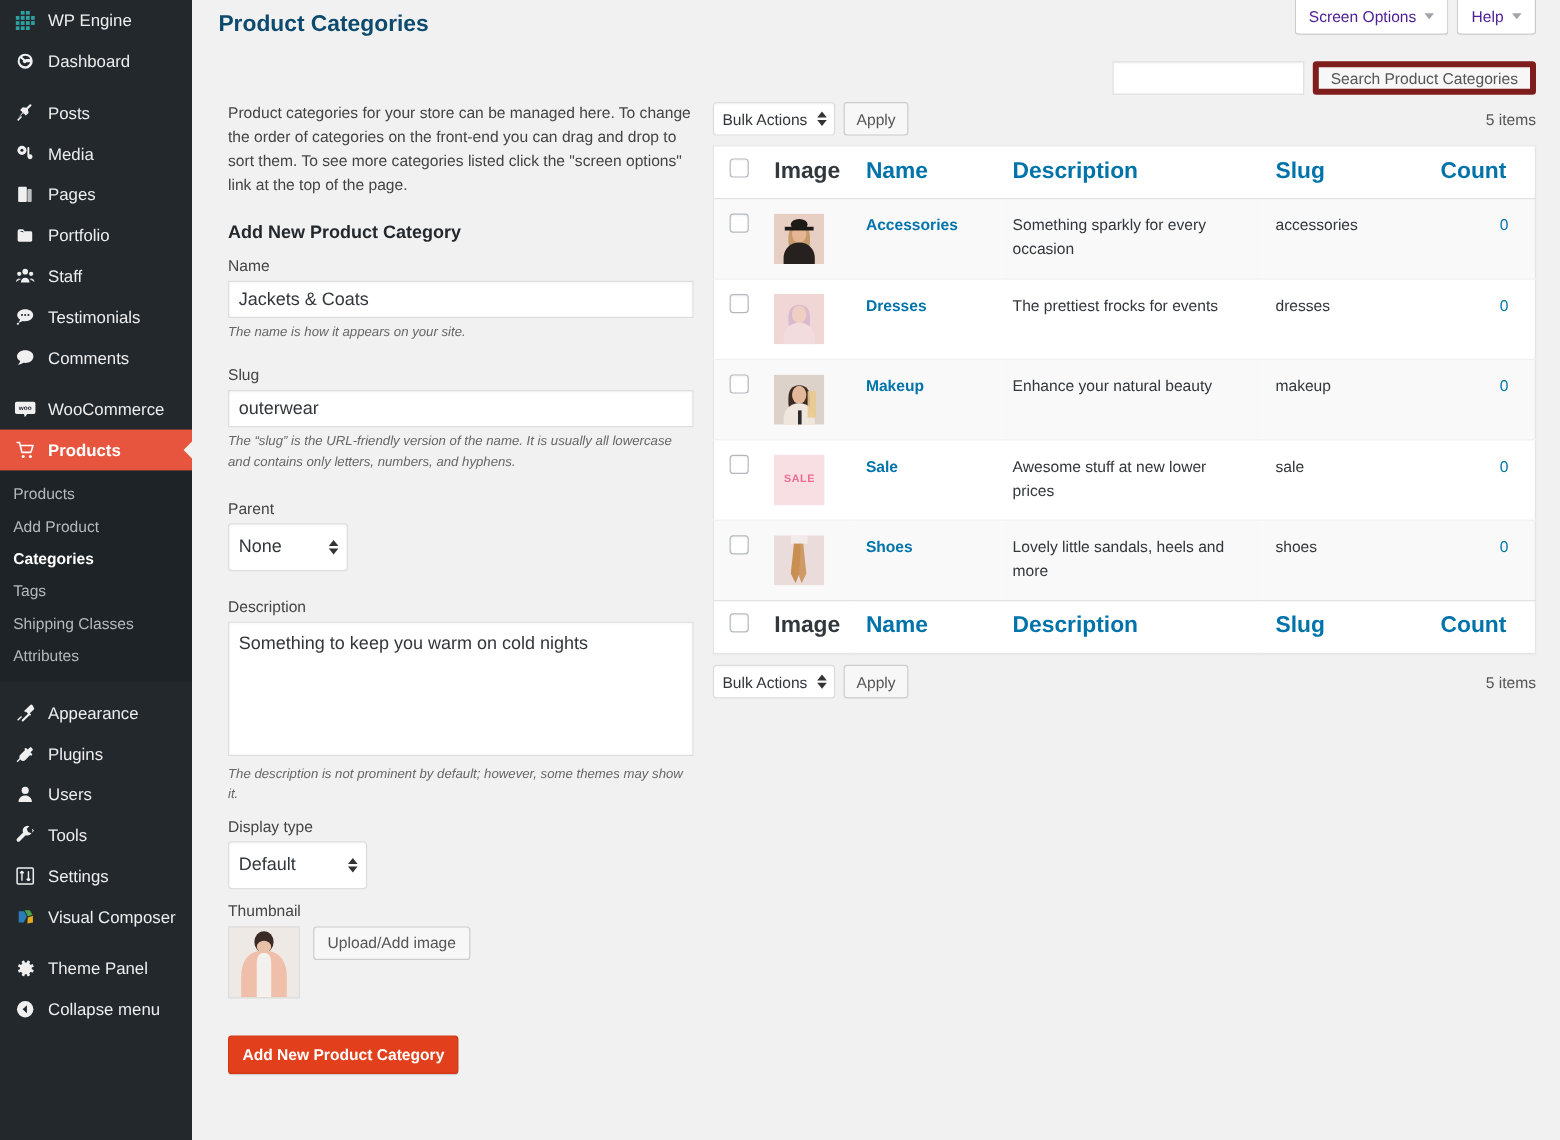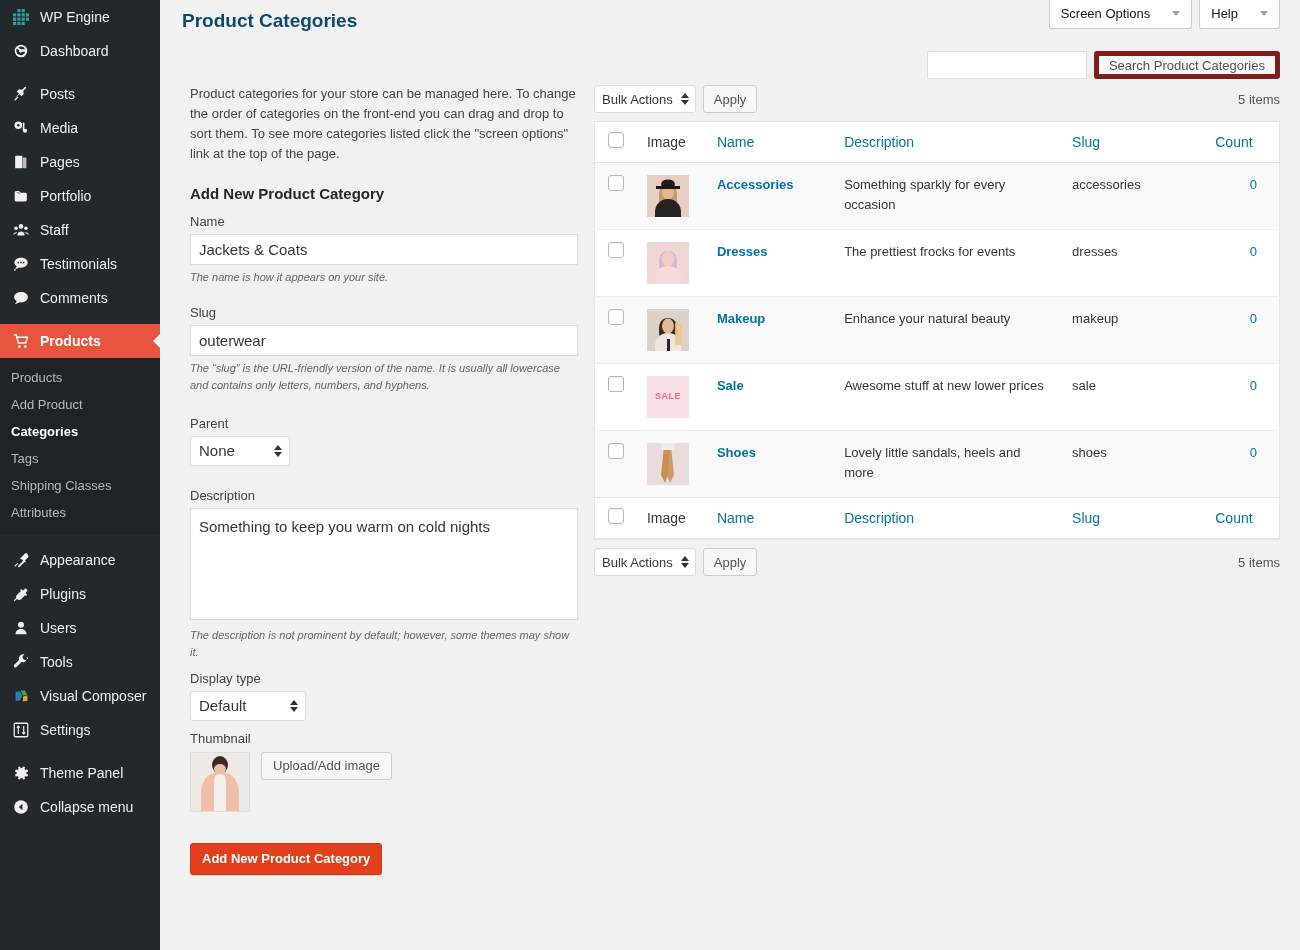--- a/index.html
+++ b/index.html
@@ -78,23 +78,23 @@
     top: 0; right: 20px;
     display: flex; gap: 7px;
   }
   .meta-btn {
     background: #fff;
     border: 1px solid #ccc;
     border-top: none;
     border-radius: 0 0 3px 3px;
     padding: 6px 11px 7px 11px;
     font-size: 13px;
-    color: #0f172a;
-    cursor: pointer;
-    display: flex; align-items: center; gap: 22px;
+    color: #4c1d95;
+    cursor: pointer;
+    display: flex; align-items: center; gap: 7px;
     box-shadow: 0 1px 1px -1px rgba(0,0,0,.1);
     text-align: right;
   }
   .caret-down {
     width: 0; height: 0;
     border-style: solid;
     border-width: 5px 4px 0 4px;
     border-color: #a0a5aa transparent transparent transparent;
     display: inline-block;
   }
@@ -171,21 +171,21 @@
     box-shadow: 0 1px 2px rgba(0,0,0,.04) inset;
   }
   .field-desc {
     font-size: 11px; font-style: italic;
     color: #666;
     line-height: 1.55;
     padding-top: 4px;
     max-width: 388px;
   }
   .sel {
-    height: 30px;
+    height: 40px;
     border: 1px solid #ddd;
     background: #fff;
     border-radius: 3px;
     padding: 0 24px 0 8px;
     font-family: "Liberation Sans", sans-serif;
     font-size: 15px;
     color: #32373c;
     position: relative;
     display: inline-flex; align-items: center;
     cursor: pointer;
@@ -287,22 +287,22 @@
   }
   table.wp-list {
     width: 100%;
     border-collapse: collapse;
     background: #fff;
     border: 1px solid #e5e5e5;
     box-shadow: 0 1px 1px rgba(0,0,0,.04);
   }
   table.wp-list th {
     text-align: left;
-    font-weight: normal;
-    font-size: 14px;
+    font-weight: bold;
+    font-size: 19px;
     color: #32373c;
     padding: 10px 10px 11px 10px;
     border-bottom: 1px solid #e1e1e1;
     vertical-align: middle;
   }
   table.wp-list tfoot th {
     border-bottom: none;
     border-top: 1px solid #e1e1e1;
   }
   table.wp-list th a { color: #0073aa; text-decoration: none; cursor: pointer; }
@@ -454,20 +454,29 @@
       </div>
       <div class="menu-item">
         <span class="mi-icon">
           <svg width="18" height="18" viewBox="0 0 20 20" fill="#f0f0f1">
             <path d="M10 3.2c-4.2 0-7.6 2.5-7.6 5.6 0 1.8 1.1 3.4 2.9 4.4-.2 1.2-.9 2.4-2.1 3.4 2-.1 3.8-.8 5.1-1.8.6.1 1.2.1 1.7.1 4.2 0 7.6-2.5 7.6-6s-3.4-5.7-7.6-5.7z"></path>
           </svg>
         </span>
         <span class="mi-label">Comments</span>
       </div>
       <div class="menu-sep"></div>
+      <div class="menu-item">
+        <span class="mi-icon">
+          <svg width="18" height="16" viewBox="0 0 20 18">
+            <path d="M2 2h16a1.6 1.6 0 0 1 1.6 1.6v8.2A1.6 1.6 0 0 1 18 13.4h-6.1l-2.3 3.1-.7-3.1H2A1.6 1.6 0 0 1 .4 11.8V3.6A1.6 1.6 0 0 1 2 2z" fill="#f0f0f1"></path>
+            <text x="10" y="10" font-size="6" font-family="Liberation Sans, sans-serif" fill="#23282d" text-anchor="middle" font-weight="bold">woo</text>
+          </svg>
+        </span>
+        <span class="mi-label">WooCommerce</span>
+      </div>
       <div class="menu-item current">
         <span class="mi-icon">
           <svg width="19" height="18" viewBox="0 0 20 20" fill="none" stroke="#fff" stroke-width="1.5" stroke-linecap="round" stroke-linejoin="round">
             <path d="M2 3h2.2l2.2 9.2h8.3l2-6.4H5.2"></path>
             <circle cx="7.6" cy="16" r="1.4" fill="#fff" stroke="none"></circle>
             <circle cx="14.2" cy="16" r="1.4" fill="#fff" stroke="none"></circle>
           </svg>
         </span>
         <span class="mi-label">Products</span>
       </div>
@@ -510,36 +519,36 @@
       <div class="menu-item">
         <span class="mi-icon">
           <svg width="18" height="18" viewBox="0 0 20 20" fill="#f0f0f1">
             <path d="M17 4.3a4.7 4.7 0 0 1-6.1 6.1l-6 6a1.8 1.8 0 0 1-2.5-2.5l6-6A4.7 4.7 0 0 1 14.4 1.7L11.9 4.2l1.3 3.1 3.1 1.3 2.5-2.5A4.7 4.7 0 0 0 17 4.3z" transform="scale(.96)"></path>
           </svg>
         </span>
         <span class="mi-label">Tools</span>
       </div>
       <div class="menu-item">
         <span class="mi-icon">
+          <svg width="18" height="18" viewBox="0 0 20 20" fill="#f0f0f1">
+            <rect x="2.5" y="2.5" width="15" height="15" rx="1.2" fill="none" stroke="#f0f0f1" stroke-width="1.4"></rect>
+            <path d="M7 5.5v9M7 5.5l-1.6 2M7 5.5l1.6 2M13 14.5v-9M13 14.5l-1.6-2M13 14.5l1.6-2" stroke="#f0f0f1" stroke-width="1.3" fill="none"></path>
+          </svg>
+        </span>
+        <span class="mi-label">Settings</span>
+      </div>
+      <div class="menu-item">
+        <span class="mi-icon">
           <svg width="17" height="17" viewBox="0 0 20 20">
             <path d="M3 4 L8.5 4 L11 9 L8 15 L3 15z" fill="#2b7bb9"></path>
             <path d="M9 3 L14 3 L16.5 7.5 L12 9z" fill="#4aa548"></path>
             <path d="M12 10 L17 8.5 L17 15 L11.5 16z" fill="#e4ab1a"></path>
           </svg>
         </span>
         <span class="mi-label">Visual Composer</span>
-      </div>
-      <div class="menu-item">
-        <span class="mi-icon">
-          <svg width="18" height="18" viewBox="0 0 20 20" fill="#f0f0f1">
-            <rect x="2.5" y="2.5" width="15" height="15" rx="1.2" fill="none" stroke="#f0f0f1" stroke-width="1.4"></rect>
-            <path d="M7 5.5v9M7 5.5l-1.6 2M7 5.5l1.6 2M13 14.5v-9M13 14.5l-1.6-2M13 14.5l1.6-2" stroke="#f0f0f1" stroke-width="1.3" fill="none"></path>
-          </svg>
-        </span>
-        <span class="mi-label">Settings</span>
       </div>
       <div class="menu-sep"></div>
       <div class="menu-item">
         <span class="mi-icon">
           <svg width="18" height="18" viewBox="0 0 20 20" fill="#f0f0f1">
             <path d="M10 6.6a3.4 3.4 0 1 0 0 6.8 3.4 3.4 0 0 0 0-6.8zm0 5a1.6 1.6 0 1 1 0-3.2 1.6 1.6 0 0 1 0 3.2z"></path>
             <path d="M17.4 11.3 16 10.9a6.5 6.5 0 0 0 0-1.8l1.4-.4a.6.6 0 0 0 .4-.8l-.6-1.4a.6.6 0 0 0-.8-.3l-1.3.6a6.6 6.6 0 0 0-1.3-1.3l.6-1.3a.6.6 0 0 0-.3-.8l-1.4-.6a.6.6 0 0 0-.8.4l-.4 1.4a6.5 6.5 0 0 0-1.8 0l-.4-1.4a.6.6 0 0 0-.8-.4l-1.4.6a.6.6 0 0 0-.3.8l.6 1.3a6.6 6.6 0 0 0-1.3 1.3l-1.3-.6a.6.6 0 0 0-.8.3l-.6 1.4a.6.6 0 0 0 .4.8l1.4.4a6.5 6.5 0 0 0 0 1.8l-1.4.4a.6.6 0 0 0-.4.8l.6 1.4a.6.6 0 0 0 .8.3l1.3-.6a6.6 6.6 0 0 0 1.3 1.3l-.6 1.3a.6.6 0 0 0 .3.8l1.4.6a.6.6 0 0 0 .8-.4l.4-1.4a6.5 6.5 0 0 0 1.8 0l.4 1.4a.6.6 0 0 0 .8.4l1.4-.6a.6.6 0 0 0 .3-.8l-.6-1.3a6.6 6.6 0 0 0 1.3-1.3l1.3.6a.6.6 0 0 0 .8-.3l.6-1.4a.6.6 0 0 0-.4-.8z"></path>
           </svg>
         </span>
         <span class="mi-label">Theme Panel</span>

